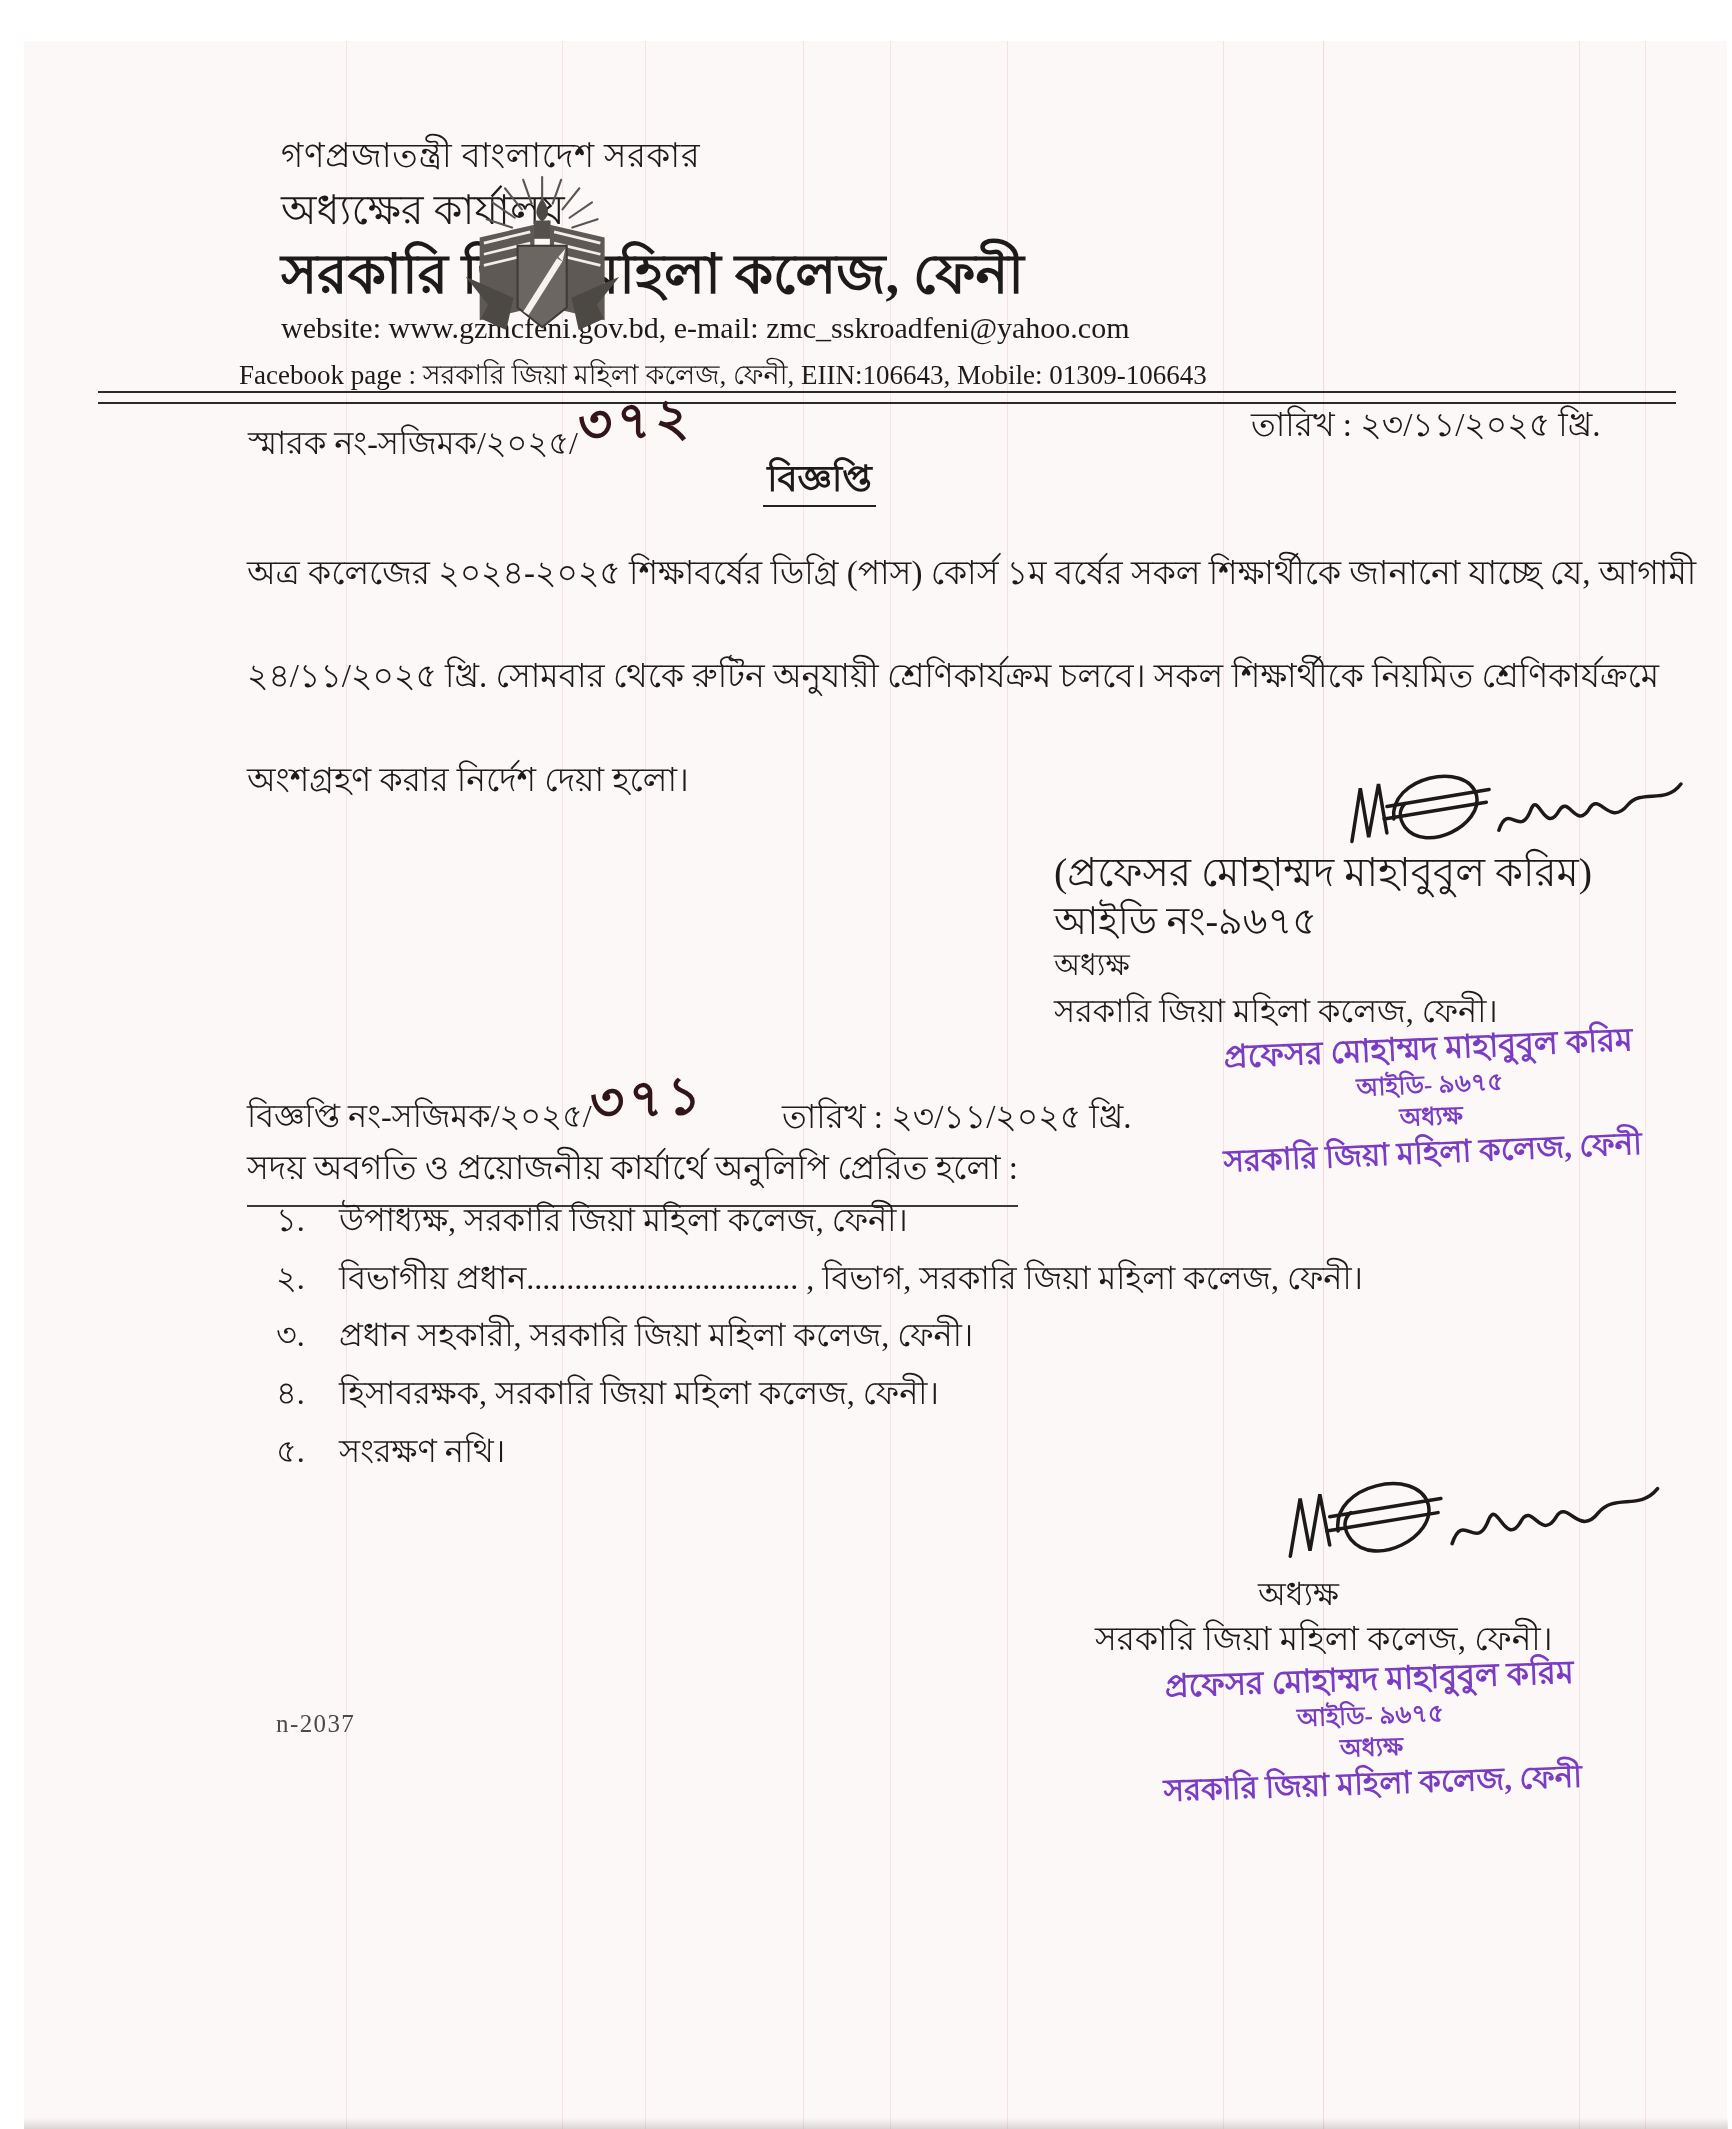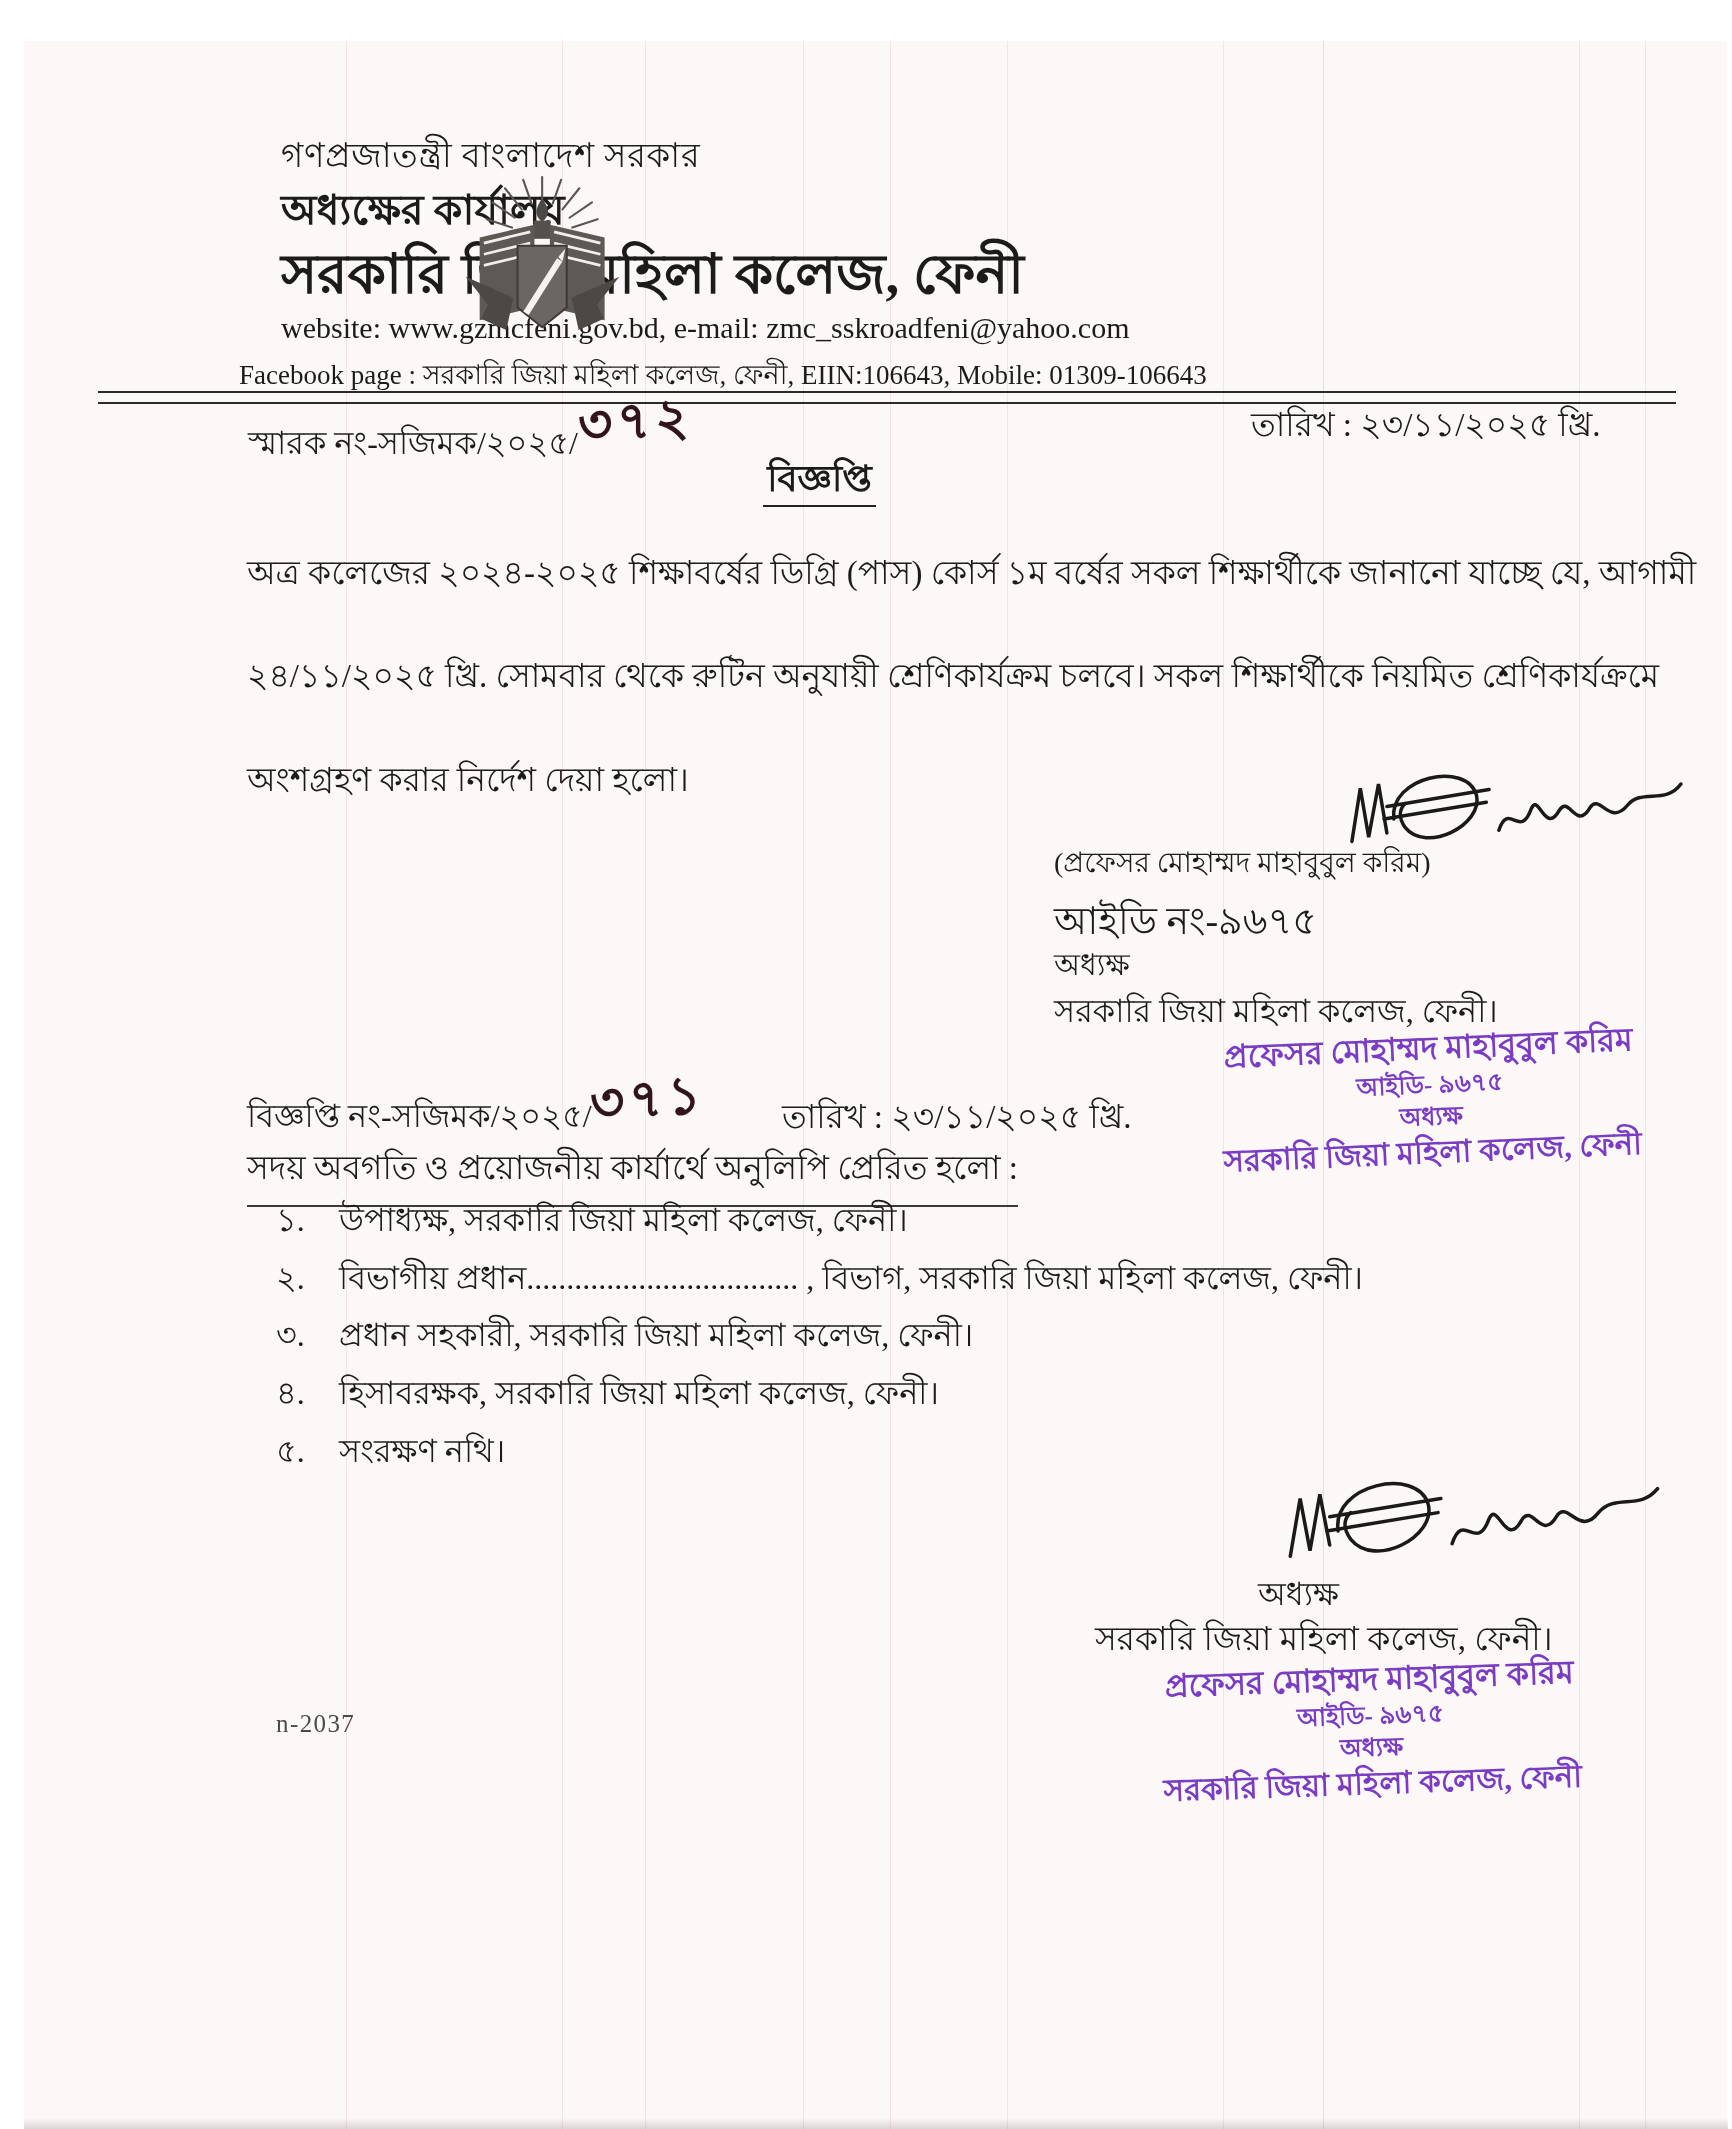--- a/index.html
+++ b/index.html
@@ -9,21 +9,21 @@
     overflow:hidden;
   }
   .paper{
     position:absolute;left:24px;top:41px;width:1703px;height:2088px;
     background:#fcf8f7;
   }
   .scanline{position:absolute;top:41px;bottom:0;width:1.4px;background:rgba(224,128,128,.18);}
   .abs{position:absolute;white-space:nowrap;}
   .center{text-align:left;}
   .hdr-govt{font-size:34px;letter-spacing:0.7px;}
-  .hdr-office{font-size:41px;font-weight:bold;}
+  .hdr-office{font-size:41px;font-weight:normal;}
   .hdr-college{font-size:55px;font-weight:bold;}
   .hdr-web{font-size:30px;}
   .hdr-fb{font-size:27px;}
   .divider{position:absolute;left:98px;top:391px;width:1578px;height:9.1px;
     border-top:2.8px solid #2a2a2a;border-bottom:2.8px solid #2a2a2a;}
   .memo-text{font-size:32px;}
   .handwritten{
     font-size:53px;font-weight:bold;color:#31151a;
     transform:rotate(-5deg) skewX(-5deg);transform-origin:left bottom;
     letter-spacing:4.2px;
@@ -111,21 +111,21 @@
 <svg class="sig-svg" style="left:1336px;top:763px" width="351" height="105" viewBox="0 0 500 150" aria-hidden="true">
   <g fill="none" stroke="#1c1a19" stroke-width="5" stroke-linecap="round">
     <path d="M22,112 L34,36 L46,106 L60,30 L72,100"></path>
     <path d="M82,80 C74,20 186,-4 200,46 C210,88 128,130 98,92 C88,78 90,66 98,58"></path>
     <path d="M72,62 L218,38"></path>
     <path d="M68,80 L214,56"></path>
     <path d="M232,96 C246,54 262,110 278,66 C288,40 298,104 318,68 C332,44 342,98 362,64 C376,42 390,92 416,60 C436,36 470,60 492,30"></path>
   </g>
 </svg>
 
-<div class="abs center sigblock" style="left:1054px;top:841px;width:562px;font-size:28px">(প্রফেসর মোহাম্মদ মাহাবুবুল করিম)</div>
+<div class="abs center sigblock" style="left:1054px;top:841px;width:562px;font-size:40px">(প্রফেসর মোহাম্মদ মাহাবুবুল করিম)</div>
 <div class="abs center sigblock" style="left:1054px;top:891px;width:562px;font-size:38px">আইডি নং-৯৬৭৫</div>
 <div class="abs center sigblock" style="left:1054px;top:941px;width:562px;font-size:30px">অধ্যক্ষ</div>
 <div class="abs center sigblock" style="left:1054px;top:986px;width:562px;font-size:32px">সরকারি জিয়া মহিলা কলেজ, ফেনী।</div>
 
 <div class="abs stamp" style="left:1188px;top:1028px;width:485px">
   <div class="s-name">প্রফেসর মোহাম্মদ মাহাবুবুল করিম</div>
   <div class="s-id">আইডি- ৯৬৭৫</div>
   <div class="s-desig">অধ্যক্ষ</div>
   <div class="s-inst">সরকারি জিয়া মহিলা কলেজ, ফেনী</div>
 </div>

